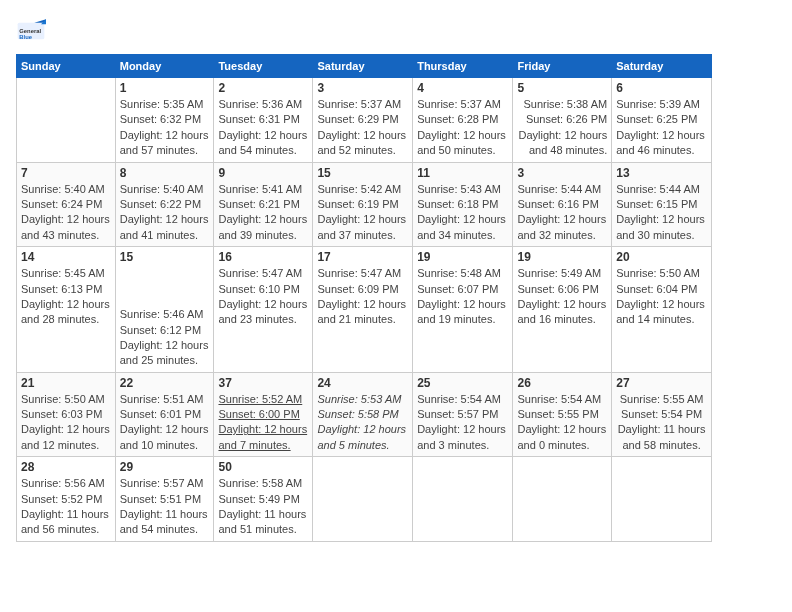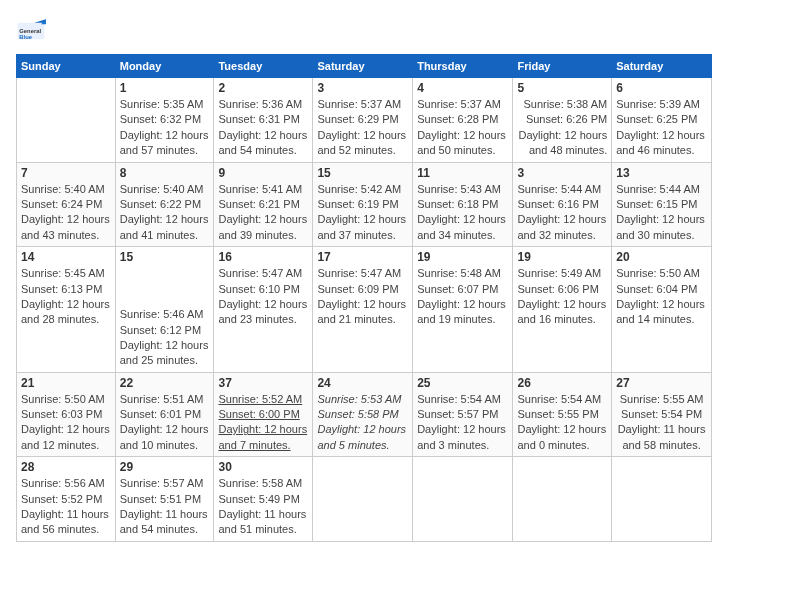--- a/index.html
+++ b/index.html
@@ -346,21 +346,21 @@
 and 56 minutes.</div>
           </td>
           <td>
             <span class="day-num">29</span>
             <div class="day-info" style="white-space: pre-line;">Sunrise: 5:57 AM
 Sunset: 5:51 PM
 Daylight: 11 hours
 and 54 minutes.</div>
           </td>
           <td>
-            <span class="day-num">30</span>
+            <span class="day-num">50</span>
             <div class="day-info" style="white-space: pre-line;">Sunrise: 5:58 AM
 Sunset: 5:49 PM
 Daylight: 11 hours
 and 51 minutes.</div>
           </td>
           <td class="empty-cell"></td>
           <td class="empty-cell"></td>
           <td class="empty-cell"></td>
           <td class="empty-cell"></td>
         </tr>

